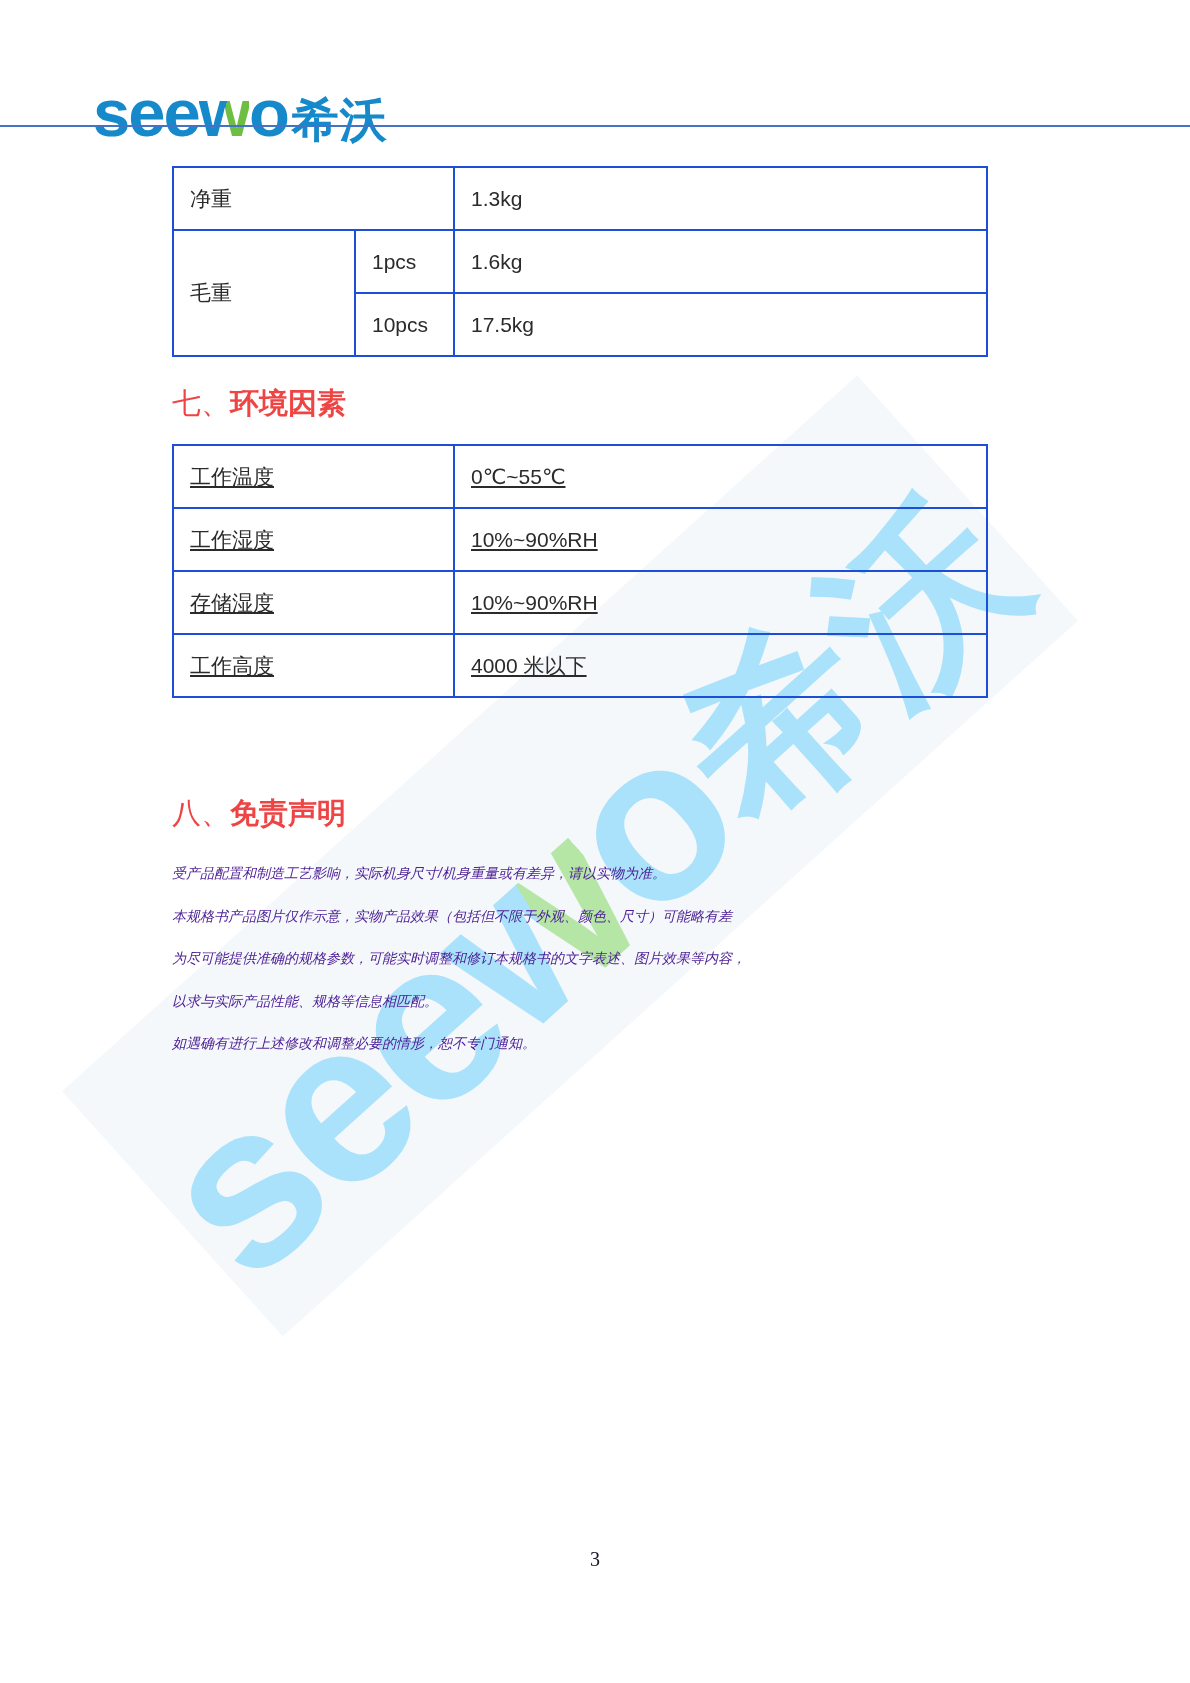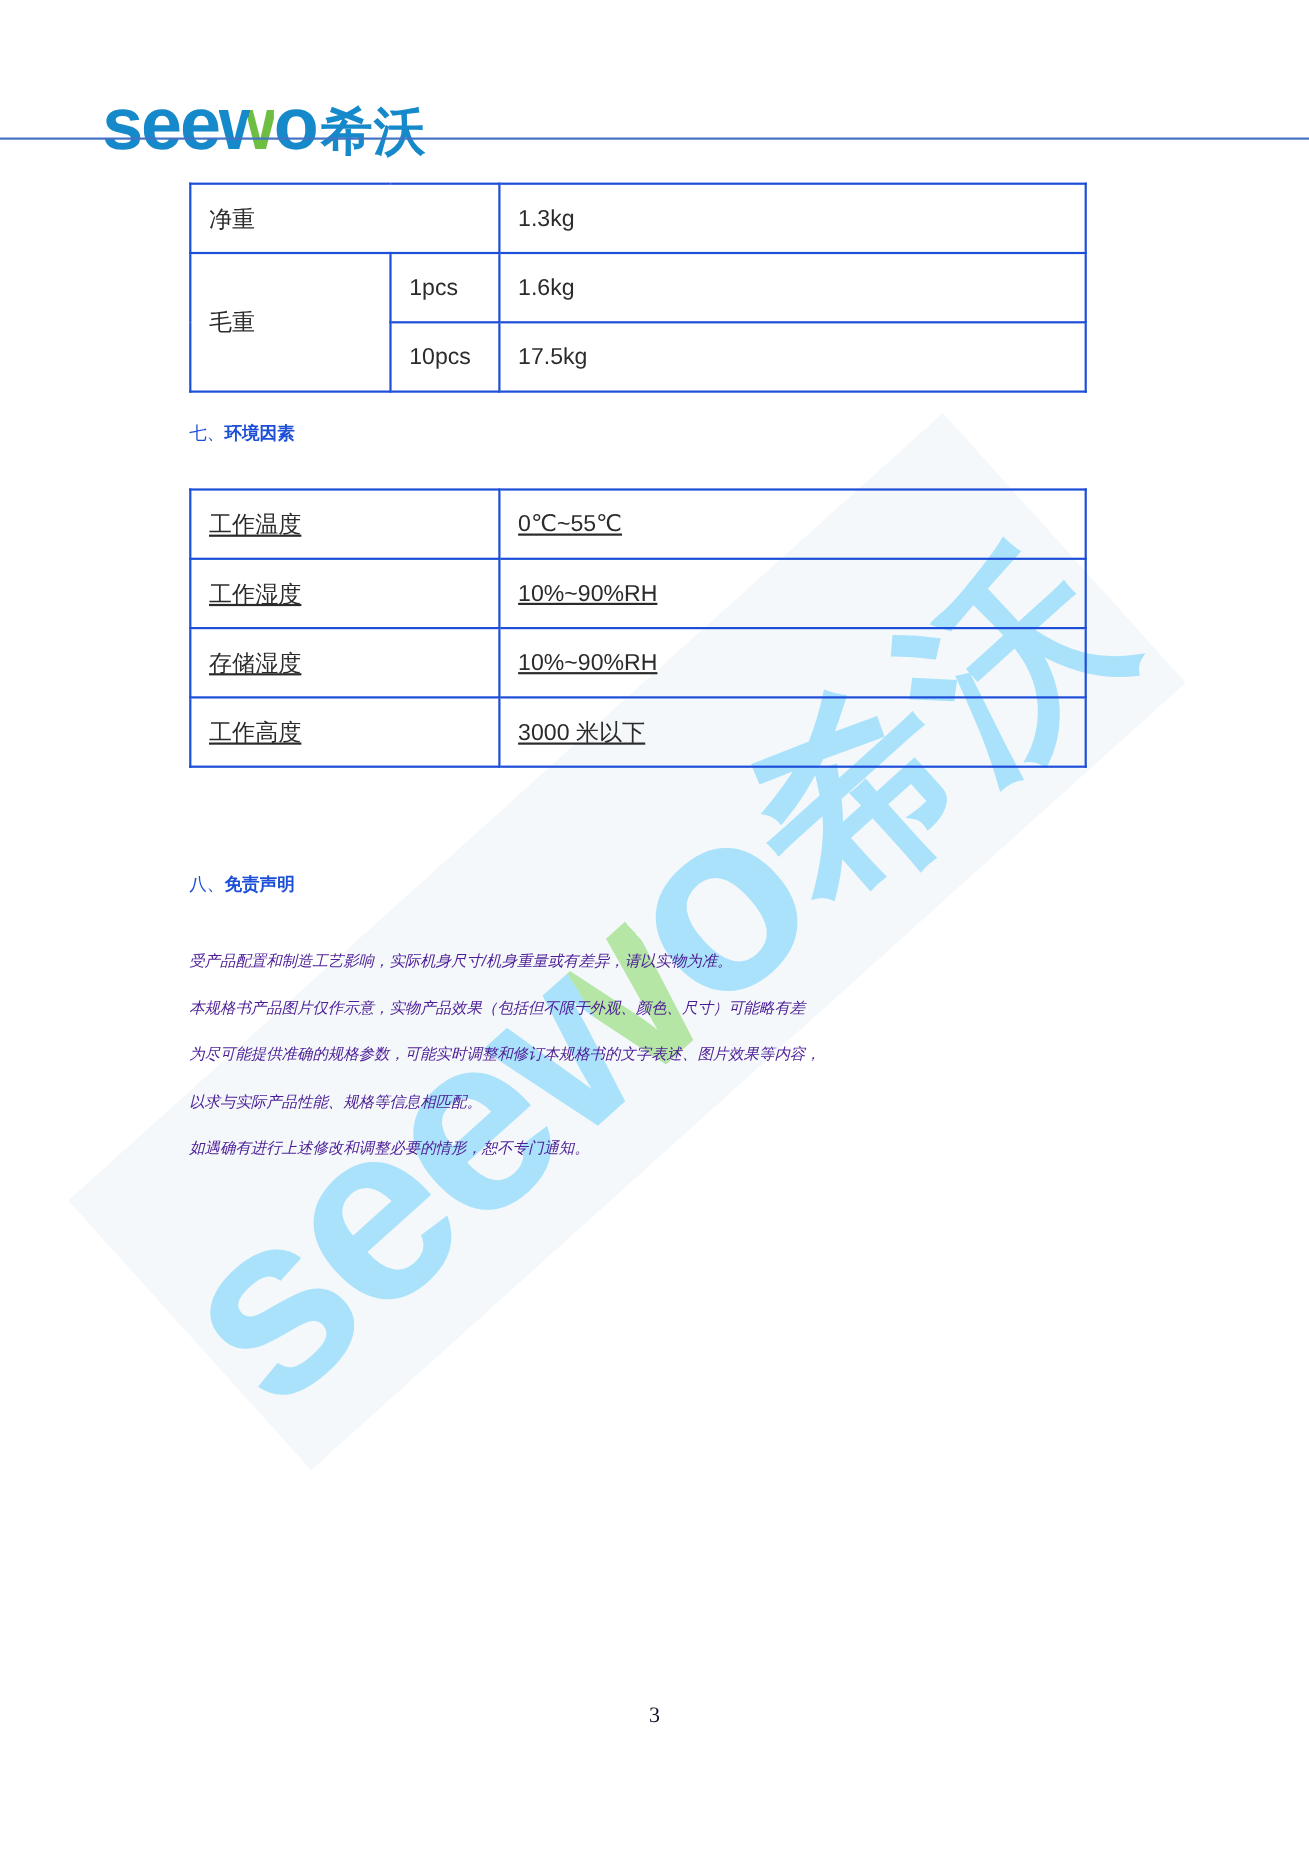--- a/index.html
+++ b/index.html
@@ -46,21 +46,21 @@
     border:2px solid #1d4ed8; font-size:21px; color:#2b2b2b;
     vertical-align:middle; padding:0 0 0 16px; background:transparent;
   }
   table.spec { border:2px solid #3d3d3d; }
   #table-weight { left:172px; top:166px; width:816px; }
   #table-weight td { height:63px; }
   #table-env { left:172px; top:444px; width:816px; }
   #table-env td { height:63px;text-decoration:underline; }
 
   
-  .section-heading { position:absolute; left:172px; font-size:16px; color:#1d4ed8; white-space:nowrap; }
+  .section-heading { position:absolute; left:172px; font-size:29px; color:#ef4444; white-space:nowrap; }
   .section-heading .num { font-weight:normal; }
   .section-heading .ttl { font-weight:bold; }
   #heading-env { top:384px; }
   #heading-disclaimer { top:794px; }
 
   
   .disclaimer { position:absolute; left:172px; top:852px; width:790px; }
   .disclaimer .line { font-size:14px; line-height:42.5px; color:#4c1d95; white-space:nowrap;font-style:italic; }
 
   
@@ -132,21 +132,21 @@
     <tr>
       <td>工作湿度</td>
       <td>10%~90%RH</td>
     </tr>
     <tr>
       <td>存储湿度</td>
       <td>10%~90%RH</td>
     </tr>
     <tr>
       <td>工作高度</td>
-      <td>3000 米以下</td>
+      <td>4000 米以下</td>
     </tr>
   </tbody>
     </table>
 
   <div class="section-heading" id="heading-disclaimer">
     <span class="num">八、</span><span class="ttl">免责声明</span>
   </div>
 
   <div class="disclaimer">
     <div class="line">受产品配置和制造工艺影响，实际机身尺寸/机身重量或有差异，请以实物为准。</div>

